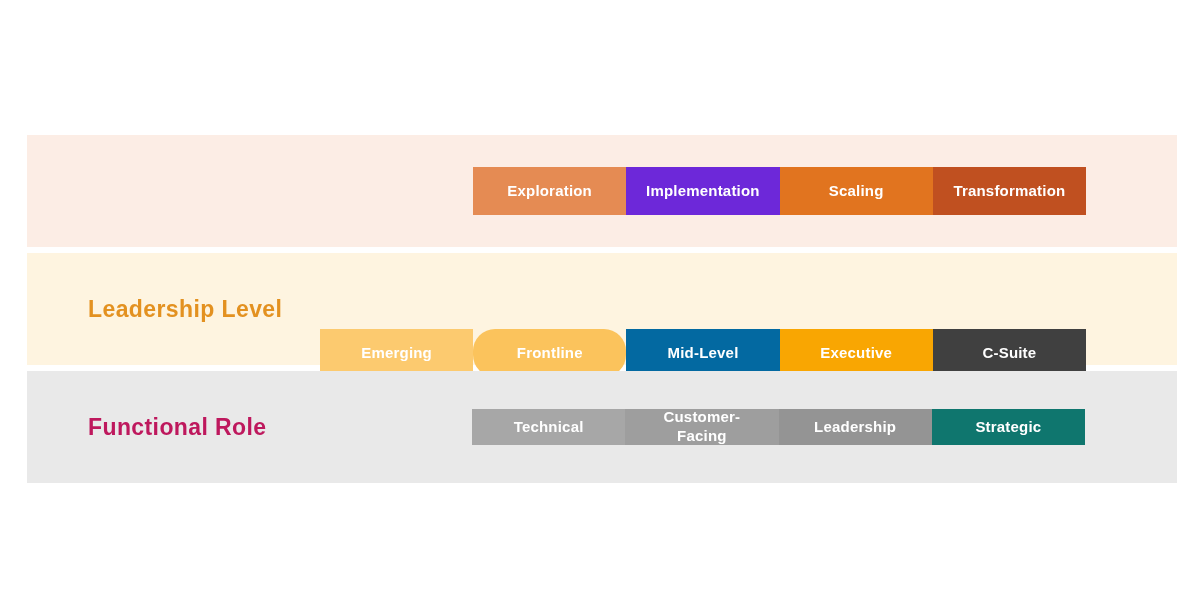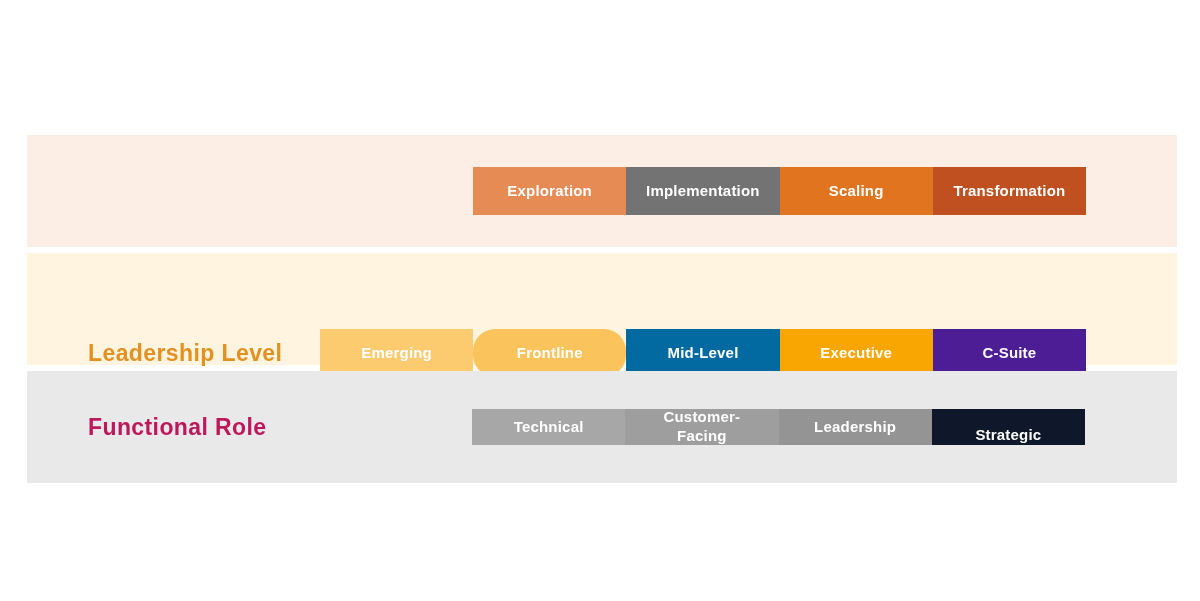--- a/index.html
+++ b/index.html
@@ -60,65 +60,65 @@
 </head>
 <body>
 
 <div class="canvas">
 
   <section class="band band-1" style="background-color: rgb(252, 237, 229);">
     <div class="bar bar-1" style="color: rgb(255, 255, 255);">
       <div class="seg" style="background-color: rgb(229, 139, 83);">
         <span class="seg-label">Exploration</span>
       </div>
-      <div class="seg" style="background-color: #737373; align-items: center;">
+      <div class="seg" style="background-color: #6d28d9; align-items: center;">
         <span class="seg-label">Implementation</span>
       </div>
       <div class="seg" style="background-color: rgb(225, 116, 31);">
         <span class="seg-label">Scaling</span>
       </div>
       <div class="seg" style="background-color: rgb(192, 80, 32);">
         <span class="seg-label">Transformation</span>
       </div>
     </div>
   </section>
 
   <section class="band band-2" style="background-color: rgb(254, 244, 224);">
-    <div class="band-label" style="color: rgb(227, 145, 32); margin-top: 44px;">Leadership Level</div>
+    <div class="band-label" style="color: rgb(227, 145, 32);">Leadership Level</div>
     <div class="bar bar-2" style="color: rgb(255, 255, 255); margin-top: 44px;">
       <div class="seg" style="background-color: rgb(252, 202, 111);">
         <span class="seg-label">Emerging</span>
       </div>
       <div class="seg" style="background-color: rgb(251, 195, 92); border-radius: 22px;">
         <span class="seg-label">Frontline</span>
       </div>
       <div class="seg" style="background-color: #0369a1;">
         <span class="seg-label">Mid-Level</span>
       </div>
       <div class="seg" style="background-color: rgb(249, 166, 2);">
         <span class="seg-label">Executive</span>
       </div>
-      <div class="seg" style="background-color: #4c1d95;">
+      <div class="seg" style="background-color: #404040;">
         <span class="seg-label">C-Suite</span>
       </div>
     </div>
   </section>
 
   <section class="band band-3" style="background-color: rgb(233, 233, 233);">
     <div class="band-label" style="color: #be185d;">Functional Role</div>
     <div class="bar bar-3" style="color: rgb(255, 255, 255);">
       <div class="seg" style="background-color: rgb(167, 167, 167);">
         <span class="seg-label">Technical</span>
       </div>
       <div class="seg" style="background-color: rgb(158, 158, 158);">
         <span class="seg-label">Customer-
 Facing</span>
       </div>
       <div class="seg" style="background-color: rgb(148, 148, 148);">
         <span class="seg-label">Leadership</span>
       </div>
-      <div class="seg" style="background-color: #0f172a; align-items: flex-end;">
+      <div class="seg" style="background-color: #0f766e;">
         <span class="seg-label">Strategic</span>
       </div>
     </div>
   </section>
 
 </div>
 
 </body></html>

